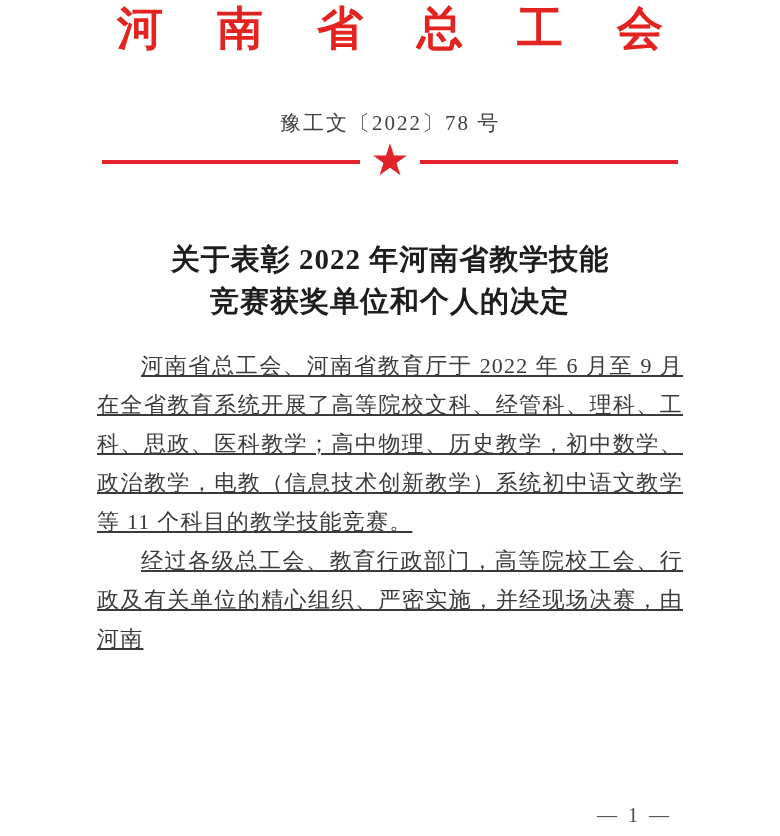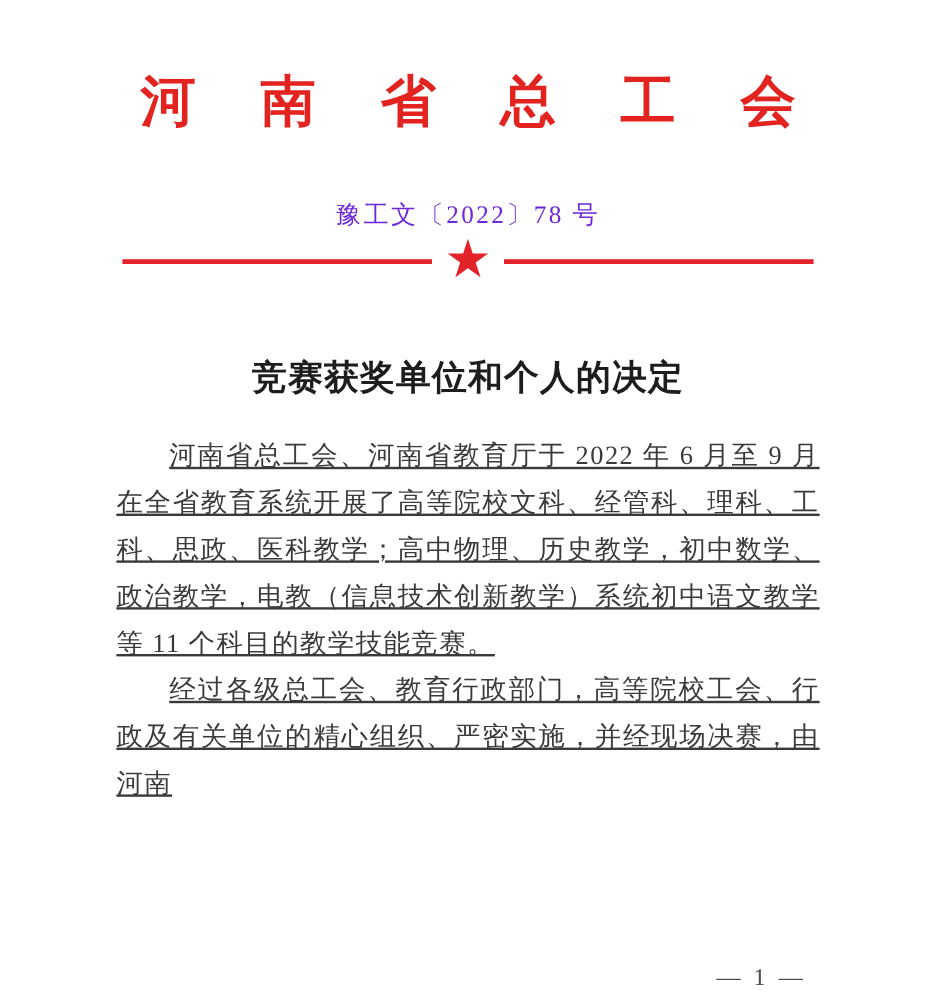--- a/index.html
+++ b/index.html
@@ -12,40 +12,39 @@
     width: 780px;
     height: 836px;
     margin: 0 auto;
     background: #ffffff;
     overflow: hidden;
     box-sizing: border-box;
     font-family: "Liberation Serif", "DejaVu Serif", serif;
   }
   
   .org-header {
-    padding-top: 56px;
     color: #e3231f;
   }
   .org-line {
     font-size: 46px;
     line-height: 58px;
     font-weight: 700;
     text-align: center;
     letter-spacing: 54px;   
     text-indent: 54px;      
     white-space: nowrap;
   }
   
   .doc-number {
     margin-top: 50px;
     text-align: center;
     font-size: 21px;
     line-height: 30px;
     letter-spacing: 2px;
-    color: #6d28d9;
+    color: #404040;
   }
   
   .divider {
     margin-top: 2px;
     height: 44px;
     padding: 0 102px;
     display: flex;
     align-items: center;
   }
   .divider .rule {
@@ -109,20 +108,21 @@
 
   <div class="doc-number">豫工文〔2022〕78 号</div>
 
   <div class="divider">
     <span class="rule"></span>
     <span class="star">★</span>
     <span class="rule"></span>
   </div>
 
   <h1 class="doc-title">
+    <div>关于表彰 2022 年河南省教学技能</div>
     <div>竞赛获奖单位和个人的决定</div>
   </h1>
 
   <main class="doc-body">
     <p class="indent">河南省总工会、河南省教育厅于 2022 年 6 月至 9 月在全省教育系统开展了高等院校文科、经管科、理科、工科、思政、医科教学；高中物理、历史教学，初中数学、政治教学，电教（信息技术创新教学）系统初中语文教学等 11 个科目的教学技能竞赛。</p>
     <p class="indent">经过各级总工会、教育行政部门，高等院校工会、行政及有关单位的精心组织、严密实施，并经现场决赛，由河南</p>
   </main>
 
   <footer class="page-number">— 1 —</footer>
 

